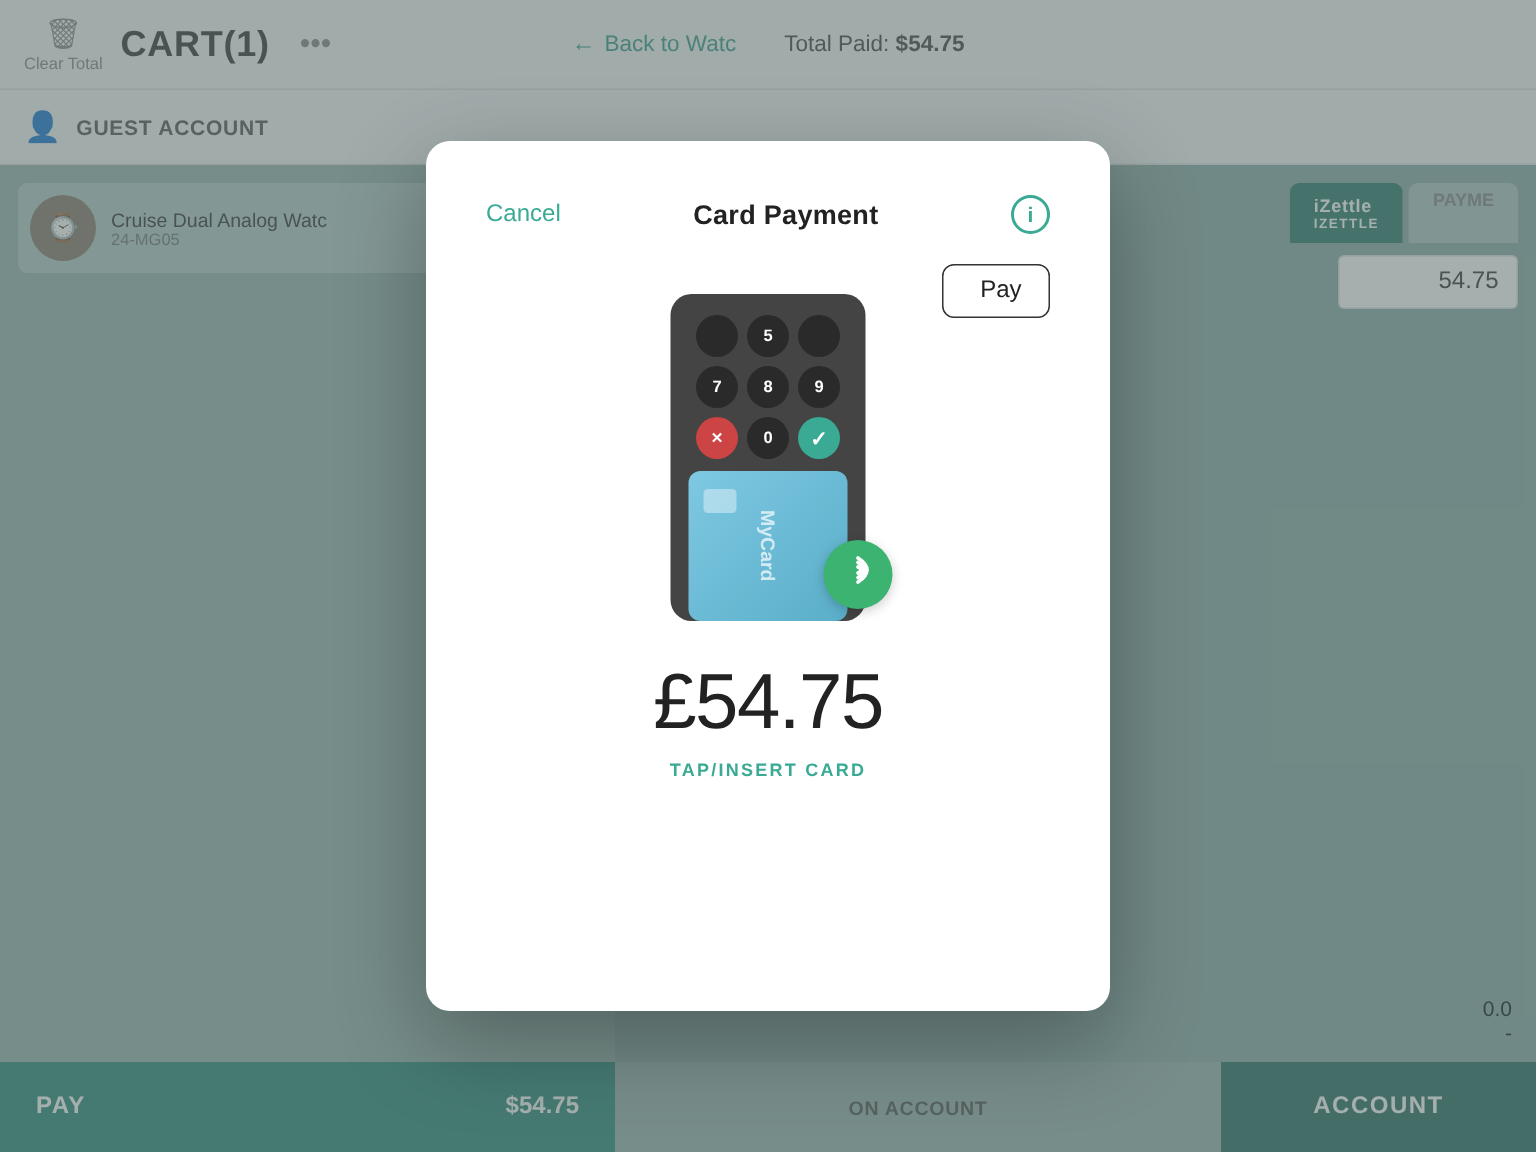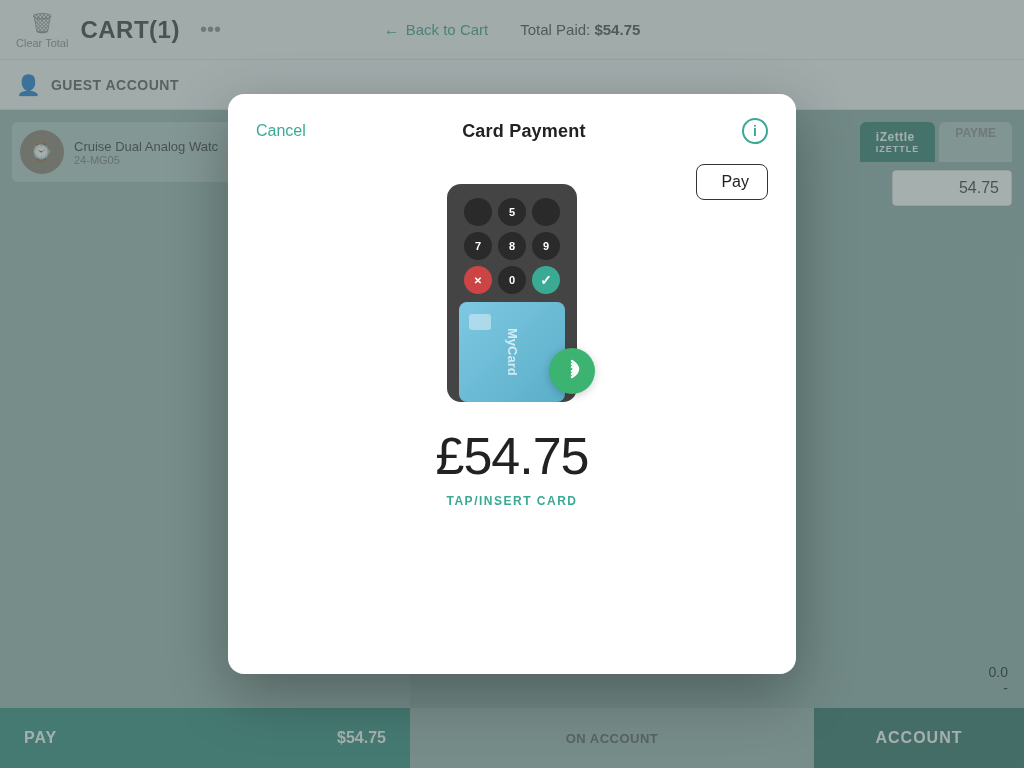--- a/index.html
+++ b/index.html
@@ -176,23 +176,23 @@
       position: absolute; inset: 0;
       background: rgba(90, 110, 107, 0.55);
       display: flex; align-items: center; justify-content: center;
       z-index: 100;
     }
 
     
     .modal {
       background: white;
       border-radius: 16px;
-      width: 568px;
+      width: 456px;
       min-height: 580px;
-      padding: 4px;
+      padding: 16px;
       display: flex; flex-direction: column;
       box-shadow: 0 20px 60px rgba(0,0,0,0.3);
       overflow: hidden;
     }
 
     .modal-header {
       display: flex; align-items: center; justify-content: space-between;
       padding: 20px 24px 10px;
     }
     .cancel-btn {
@@ -319,21 +319,21 @@
         <span>Clear Total</span>
       </div>
       <span class="cart-title">
         <span>CART</span><span class="cart-count">(1)</span>
       </span>
       <span class="dots-btn">•••</span>
     </div>
     <div class="header-center">
       <a class="back-link">
         <span class="back-arrow">←</span>
-        <span>Back to Cart</span>
+        <span>Back to Watc</span>
       </a>
       <span class="total-paid-label">
         <span>Total Paid:</span>
         <strong>$54.75</strong>
       </span>
     </div>
     <div class="header-right"></div>
   </div>
 
   <div class="customer-bar">

